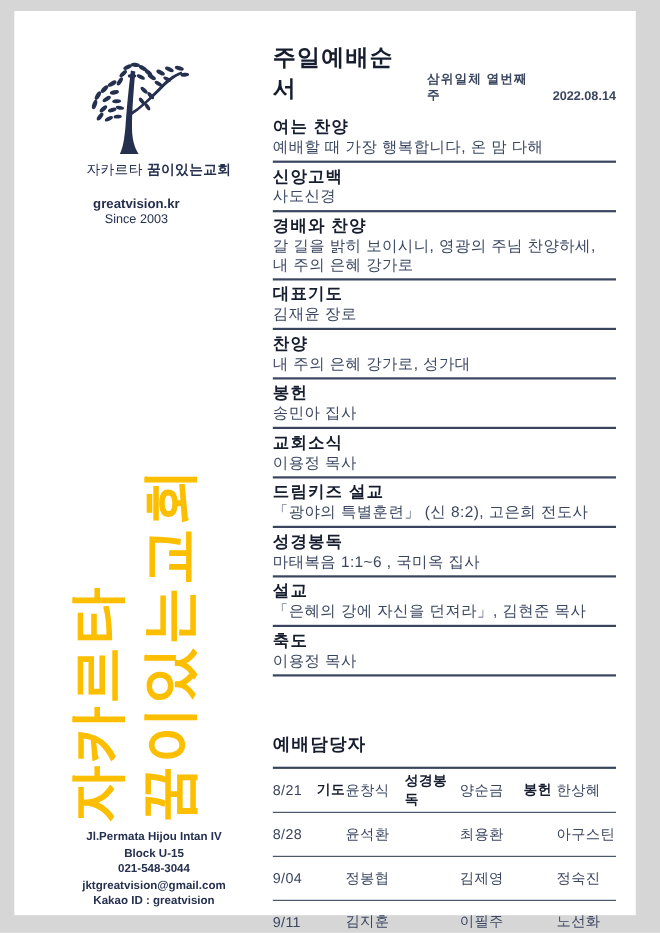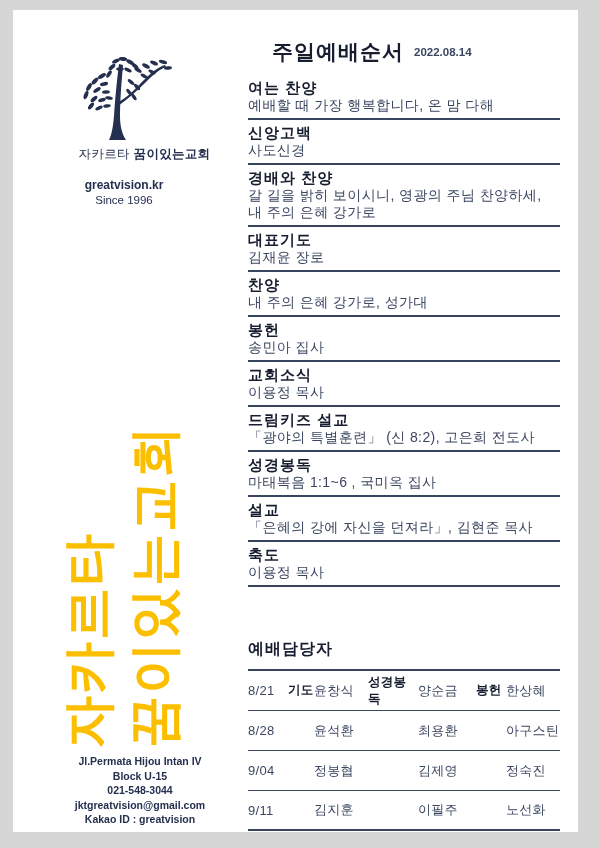--- a/index.html
+++ b/index.html
@@ -29,21 +29,21 @@
     transform:rotate(-90deg);transform-origin:0 0;
     color:var(--accent);font-weight:bold;white-space:nowrap;
     font-size:52px;line-height:66px;letter-spacing:2px;
   }
   .footer-block{
     position:absolute;left:16px;top:744px;width:222px;text-align:center;
     color:var(--navy);font-size:10.5px;line-height:14.5px;font-weight:600;
   }
   
   .right-col{position:absolute;left:235px;top:28px;width:312px;color:var(--heading);}
-  .title-row{display:flex;align-items:center;margin-bottom:9px;margin-left:24px;}
+  .title-row{display:flex;align-items:flex-end;margin-bottom:9px;}
   .title{font-size:21px;font-weight:bold;letter-spacing:1px;}
   .subtitle{font-size:11.5px;color:var(--body);margin-left:13px;letter-spacing:1px;font-weight:600;}
   .date{font-size:11.5px;color:var(--body);margin-left:10px;font-weight:600;}
   .section{padding:3px 0 4px 0;border-bottom:2px solid var(--line);}
   .sec-head{font-size:15px;font-weight:bold;line-height:19px;letter-spacing:1px;}
   .sec-line{font-size:14px;line-height:17px;letter-spacing:.4px;color:var(--body);}
   
   .servers{margin-top:52px;}
   .servers-heading{font-size:16px;font-weight:bold;letter-spacing:1px;margin-bottom:9px;}
   .servers-table{border-top:2px solid var(--line);}
@@ -101,40 +101,41 @@
         <ellipse cx="76" cy="18" rx="3.8" ry="1.7" transform="rotate(26 76 18)"></ellipse>
 
         <ellipse cx="55" cy="28" rx="4" ry="1.8" transform="rotate(42 55 28)"></ellipse>
         <ellipse cx="61" cy="33" rx="4" ry="1.8" transform="rotate(48 61 33)"></ellipse>
         <ellipse cx="53" cy="38" rx="3.8" ry="1.7" transform="rotate(52 53 38)"></ellipse>
         <ellipse cx="58" cy="43" rx="3.8" ry="1.7" transform="rotate(56 58 43)"></ellipse>
       </g>
     </svg>
     <div class="logo-name"><span>자카르타</span> <b>꿈이있는교회</b></div>
     <div class="logo-site">greatvision.kr</div>
-    <div class="logo-since">Since 1996</div>
+    <div class="logo-since">Since 2003</div>
   </div>
 
   <div class="vbanner">
     <div>자카르타</div>
     <div>꿈이있는교회</div>
   </div>
 
   <div class="footer-block">
     <div>Jl.Permata Hijou Intan IV</div>
     <div>Block U-15</div>
     <div>021-548-3044</div>
     <div>jktgreatvision@gmail.com</div>
     <div>Kakao ID : greatvision</div>
   </div>
 
   <div class="right-col">
 
     <div class="title-row">
       <span class="title">주일예배순서</span>
+      <span class="subtitle">삼위일체 열번째 주</span>
       <span class="date">2022.08.14</span>
     </div>
 
     <div class="section">
       <div class="sec-head">여는 찬양</div>
       <div class="sec-line">예배할 때 가장 행복합니다, 온 맘 다해</div>
     </div>
     <div class="section">
       <div class="sec-head">신앙고백</div>
       <div class="sec-line">사도신경</div>

